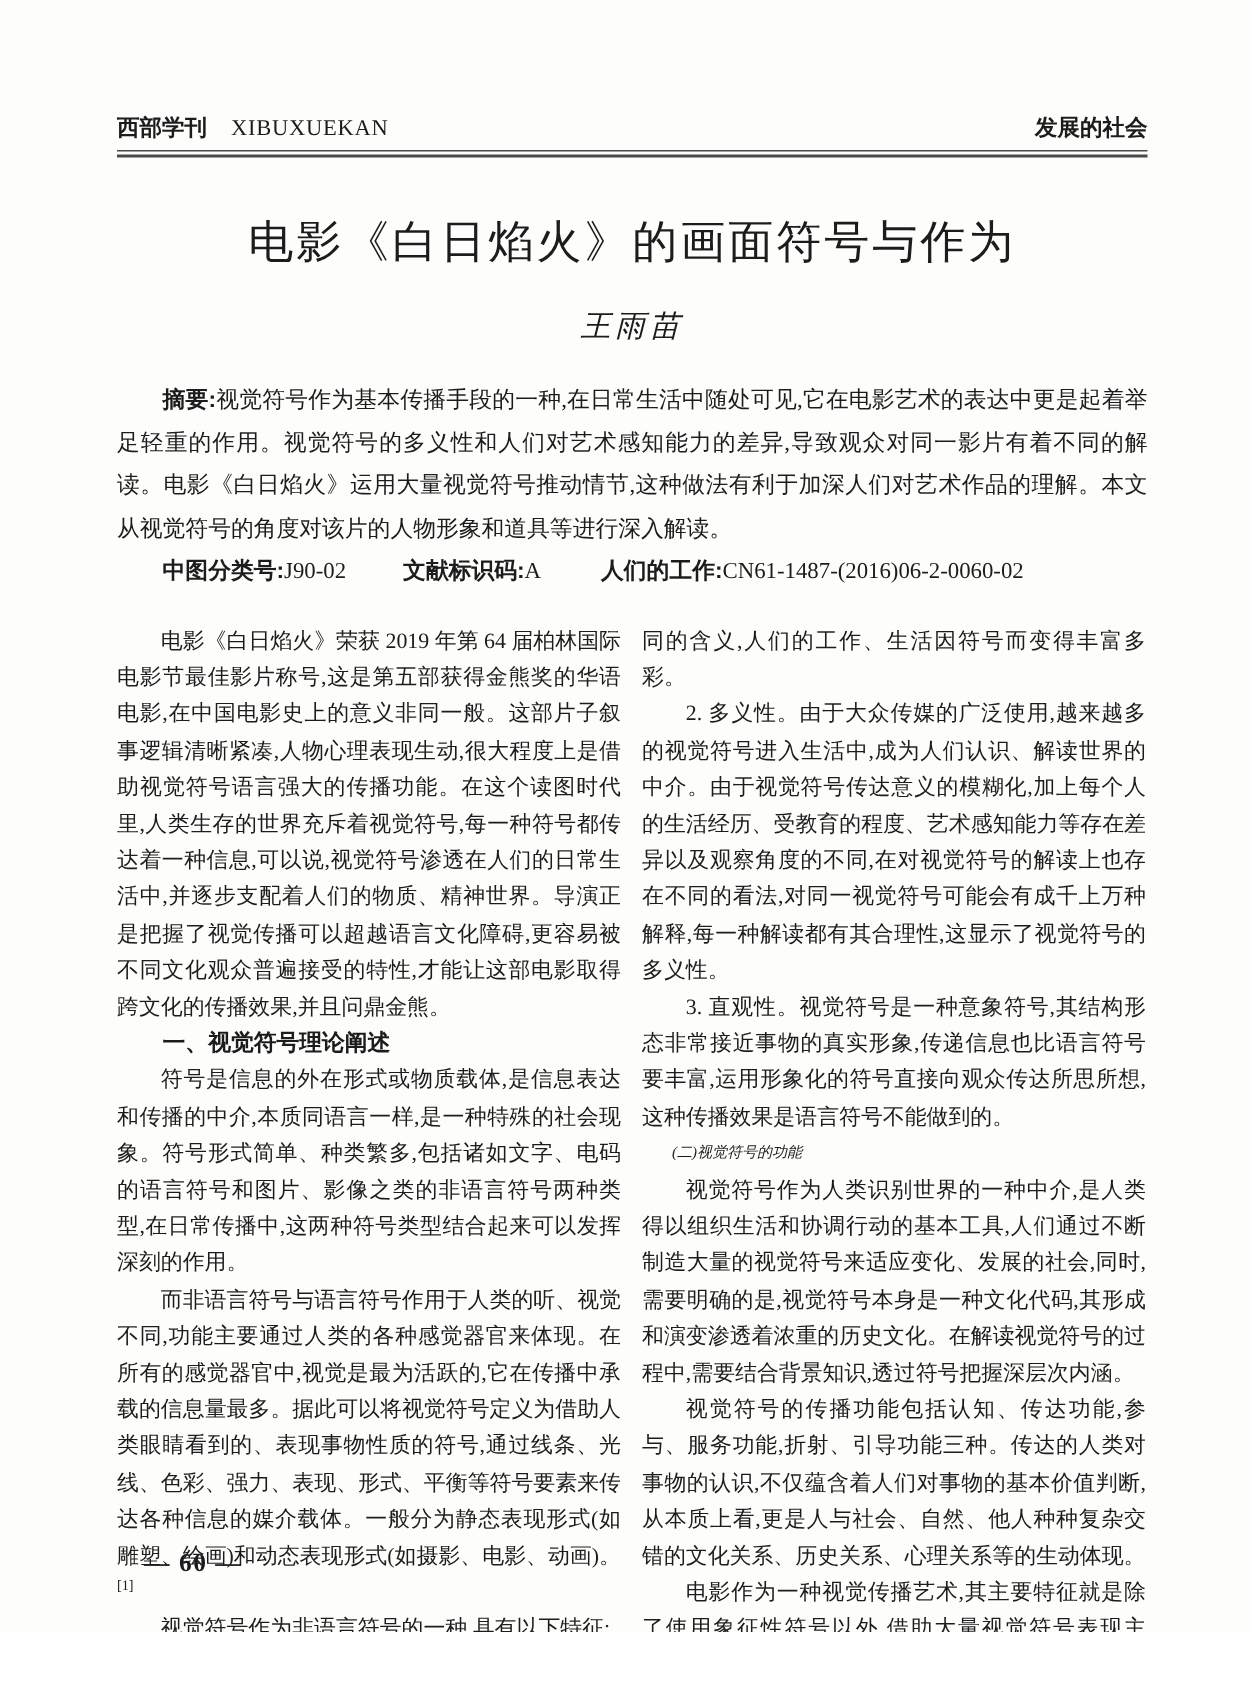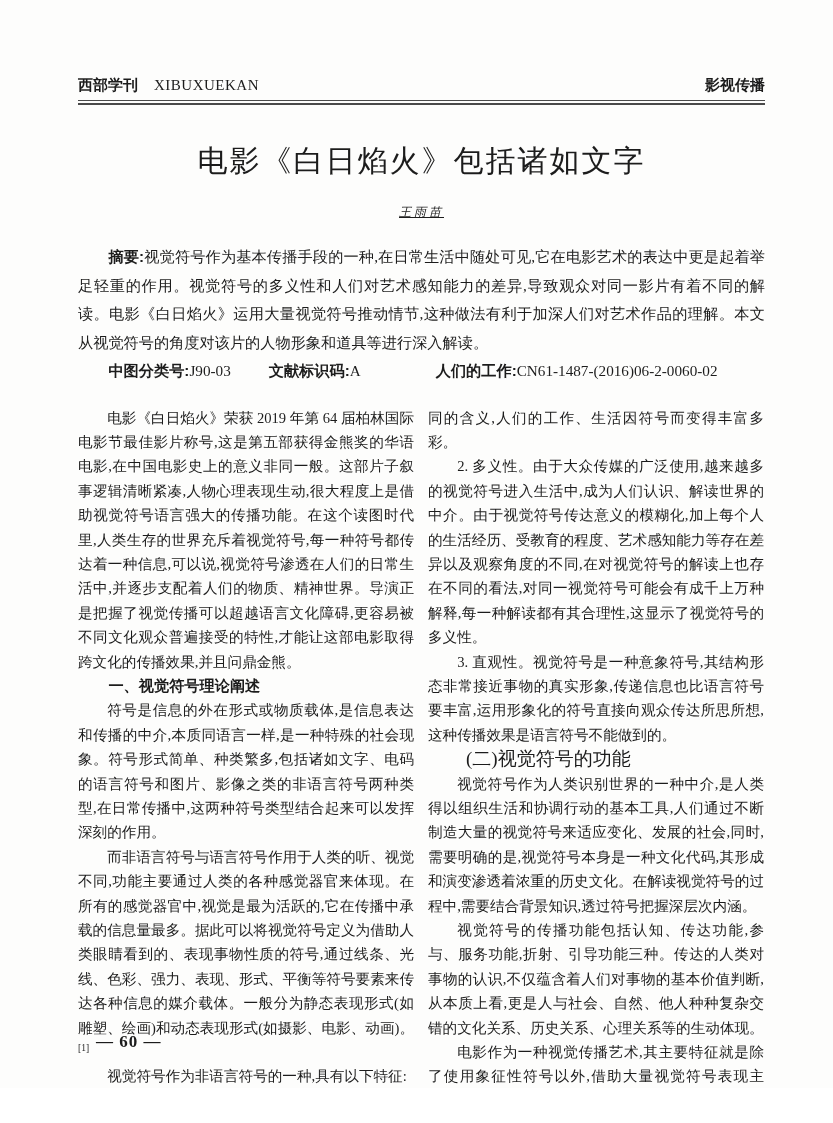--- a/index.html
+++ b/index.html
@@ -46,58 +46,57 @@
     margin: 36px 0 0 0;
     text-align: center;
     font-size: 30px;
     font-weight: 400;
     letter-spacing: 2px;
   }
   .author {
     margin-top: 22px;
     text-align: center;
     font-style: italic;
-    font-size: 12px;
+    font-size: 20px;
     letter-spacing: 3px;
-    text-decoration: underline;
   }
 
   
   .meta {
     margin-top: 22px;
     font-size: 15.2px;
     line-height: 28.5px;
     text-align: justify;
   }
   .meta p { margin: 0; text-indent: 2em; }
   .lab {
     font-family: "Liberation Sans", "DejaVu Sans", sans-serif;
     font-weight: 700;
   }
   .classification .seg1 { margin-right: 38px; }
-  .classification .seg2 { margin-right: 75px; }
+  .classification .seg2 { margin-right: 40px; }
 
   
   .columns {
     display: flex;
     gap: 14px;
     margin-top: 20px;
     font-size: 14.6px;
     line-height: 24.4px;
     text-align: justify;
   }
   .col { width: 336px; }
   .col p { margin: 0; text-indent: 2em; }
   .col p.noindent { text-indent: 0; }
   .h-bold {
     font-family: "Liberation Sans", "DejaVu Sans", sans-serif;
     font-weight: 700;
     font-size: 15.2px;
   }
-  .h-kai { font-size: 19px; }
+  .h-kai { font-style: italic; font-size: 10px; }
   sup.ref { font-size: 9.5px; line-height: 0; }
 
   
   .page-footer {
     position: absolute;
     left: 96px;
     top: 1032px;
     font-weight: 700;
     font-size: 17px;
     letter-spacing: 1px;
@@ -106,32 +105,32 @@
 </head>
 <body>
 
 <div class="page">
   <div class="inner">
 
     <header class="page-header">
       <div class="header-left">
         <span class="j-cn">西部学刊</span><span class="j-en">XIBUXUEKAN</span>
       </div>
-      <div class="header-right">影视传播</div>
+      <div class="header-right">发展的社会</div>
     </header>
 
     <div class="double-rule"></div>
 
-    <h1 class="title">电影《白日焰火》包括诸如文字</h1>
+    <h1 class="title">电影《白日焰火》的画面符号与作为</h1>
 
     <div class="author">王雨苗</div>
 
     <section class="meta">
       <p class="abstract"><span class="lab">摘要:</span><span>视觉符号作为基本传播手段的一种,在日常生活中随处可见,它在电影艺术的表达中更是起着举足轻重的作用。视觉符号的多义性和人们对艺术感知能力的差异,导致观众对同一影片有着不同的解读。电影《白日焰火》运用大量视觉符号推动情节,这种做法有利于加深人们对艺术作品的理解。本文从视觉符号的角度对该片的人物形象和道具等进行深入解读。</span></p>
-      <p class="classification"><span class="seg1"><span class="lab">中图分类号:</span><span>J90-03</span></span><span class="seg2"><span class="lab">文献标识码:</span><span>A</span></span><span class="seg3"><span class="lab">人们的工作:</span><span>CN61-1487-(2016)06-2-0060-02</span></span></p>
+      <p class="classification"><span class="seg1"><span class="lab">中图分类号:</span><span>J90-02</span></span><span class="seg2"><span class="lab">文献标识码:</span><span>A</span></span><span class="seg3"><span class="lab">人们的工作:</span><span>CN61-1487-(2016)06-2-0060-02</span></span></p>
     </section>
 
     <main class="columns">
 
       <div class="col">
         <p>电影《白日焰火》荣获 2019 年第 64 届柏林国际电影节最佳影片称号,这是第五部获得金熊奖的华语电影,在中国电影史上的意义非同一般。这部片子叙事逻辑清晰紧凑,人物心理表现生动,很大程度上是借助视觉符号语言强大的传播功能。在这个读图时代里,人类生存的世界充斥着视觉符号,每一种符号都传达着一种信息,可以说,视觉符号渗透在人们的日常生活中,并逐步支配着人们的物质、精神世界。导演正是把握了视觉传播可以超越语言文化障碍,更容易被不同文化观众普遍接受的特性,才能让这部电影取得跨文化的传播效果,并且问鼎金熊。</p>
         <p class="h-bold">一、视觉符号理论阐述</p>
         <p>符号是信息的外在形式或物质载体,是信息表达和传播的中介,本质同语言一样,是一种特殊的社会现象。符号形式简单、种类繁多,包括诸如文字、电码的语言符号和图片、影像之类的非语言符号两种类型,在日常传播中,这两种符号类型结合起来可以发挥深刻的作用。</p>
         <p><span>而非语言符号与语言符号作用于人类的听、视觉不同,功能主要通过人类的各种感觉器官来体现。在所有的感觉器官中,视觉是最为活跃的,它在传播中承载的信息量最多。据此可以将视觉符号定义为借助人类眼睛看到的、表现事物性质的符号,通过线条、光线、色彩、强力、表现、形式、平衡等符号要素来传达各种信息的媒介载体。一般分为静态表现形式(如雕塑、绘画)和动态表现形式(如摄影、电影、动画)。</span><sup class="ref">[1]</sup></p>
         <p>视觉符号作为非语言符号的一种,具有以下特征:</p>

